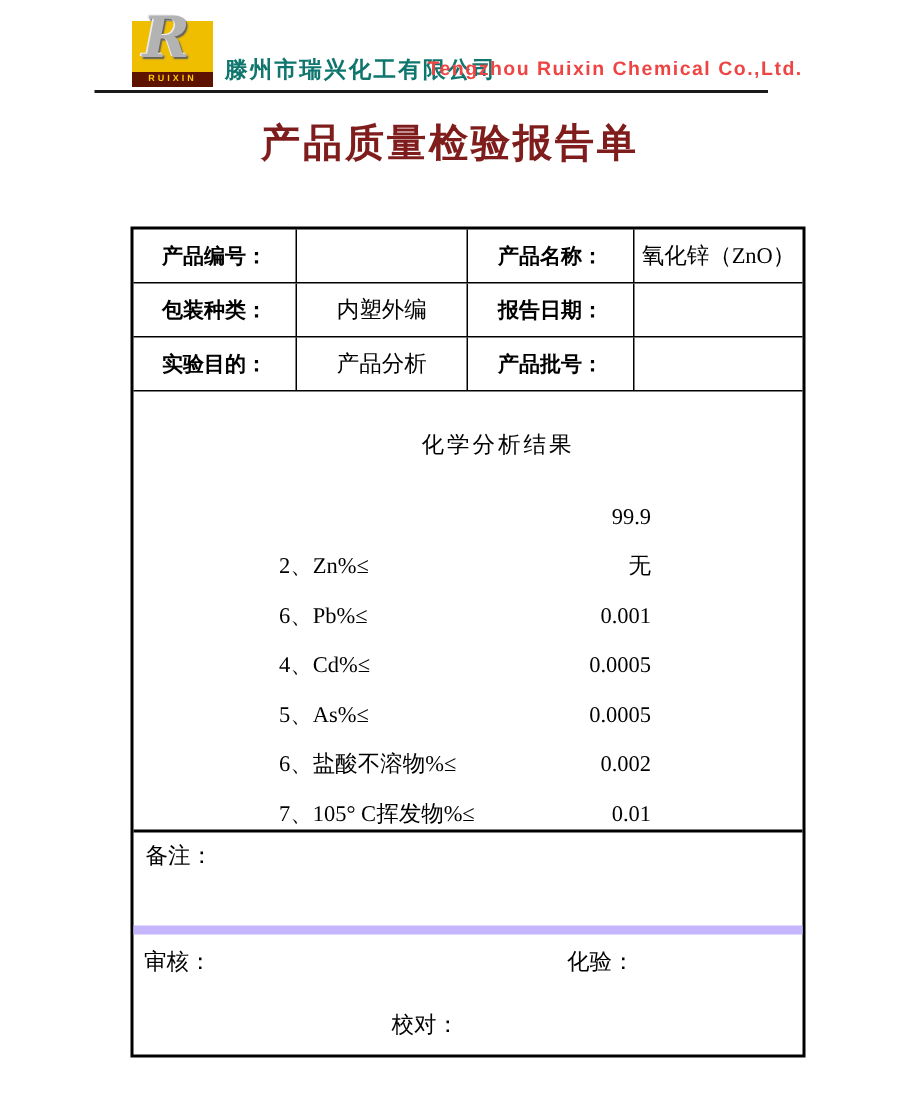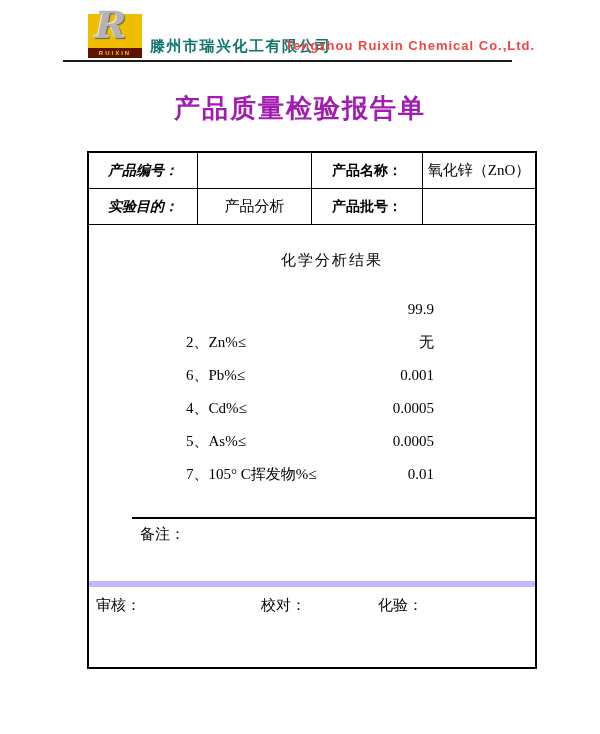--- a/index.html
+++ b/index.html
@@ -15,53 +15,53 @@
              display:flex; align-items:center; justify-content:center;}
   .logo-brand {font-family:"Liberation Sans", sans-serif; font-size:6px; font-weight:bold;
                color:#F7CE00; letter-spacing:2px; line-height:1;}
   .company-cn {position:absolute; left:150px; top:37px; font-size:15px; font-weight:600;
                color:#0f766e; letter-spacing:1.5px; white-space:nowrap;}
   .company-en {position:absolute; left:285px; top:38px; font-family:"Liberation Sans", sans-serif;
                font-size:13px; font-weight:bold; color:#ef4444; letter-spacing:1px; white-space:nowrap;}
   .header-rule {position:absolute; left:63px; top:60px; width:449px; height:2px; background:#1a1a1a;}
 
   
-  .doc-title {position:absolute; left:0; top:91px; width:100%; text-align:center;
+  .doc-title {position:absolute; left:0; top:78px; width:100%; text-align:center;
               font-family:"Liberation Sans", sans-serif; font-weight:bold; font-size:26px;
-              letter-spacing:2px; color:#a21caf;}
+              letter-spacing:2px; color:#7f1d1d;}
 
   
   .itable {position:absolute; left:87px; top:151px; width:450px; border:2px solid #000;
            box-sizing:border-box; background:#fff;}
   .irow {display:flex; height:35px; border-bottom:1px solid #000;}
   .cell {box-sizing:border-box; display:flex; align-items:center; justify-content:center;
          overflow:hidden; white-space:nowrap;}
-  .c1 {width:109px; border-right:1px solid #000;font-style:italic;}
+  .c1 {width:109px; border-right:1px solid #000;}
   .c2 {width:114px; border-right:1px solid #000;}
   .c3 {width:111px; border-right:1px solid #000;}
   .c4 {flex:1;}
   .lbl {font-family:"Liberation Sans", sans-serif; font-weight:bold; font-size:14px;}
   .val {font-size:15px;}
 
   
   .analysis {height:292px; box-sizing:border-box; position:relative;}
   .analysis-title {text-align:center; padding-top:26px; font-size:15px; letter-spacing:2px;margin-left:40px;}
   .aitems {margin-top:23px;}
   .aitem {position:relative; height:33px; line-height:33px; font-size:15px;}
   .alabel {position:absolute; left:97px; white-space:nowrap;}
   .avalue {position:absolute; right:101px; white-space:nowrap;}
 
   
   .remarks {height:64px; border-top:2px solid #000; box-sizing:border-box;
-            padding:6px 8px; font-size:15px;margin-left:43px;}
+            padding:6px 8px; font-size:15px;}
   .sigrow {height:86px; border-top:6px solid #c4b5fd; box-sizing:border-box;
            position:relative; font-size:15px;}
   .sig {position:absolute; top:9px; white-space:nowrap;}
   .sig-review {left:7px;}
-  .sig-proof {left:172px;}
+  .sig-proof {left:172px;margin-top:42px;}
   .sig-test {left:289px;}
 </style>
 </head>
 <body>
 
 <div class="page">
 
   <div>
     <div class="logo">
       <span class="logo-r">R</span>
@@ -76,20 +76,26 @@
 
   <div class="doc-title">产品质量检验报告单</div>
 
   <div class="itable">
 
     <div class="irow">
       <div class="cell c1 lbl">产品编号：</div>
       <div class="cell c2 val"></div>
       <div class="cell c3 lbl">产品名称：</div>
       <div class="cell c4 val">氧化锌（ZnO）</div>
+    </div>
+    <div class="irow">
+      <div class="cell c1 lbl">包装种类：</div>
+      <div class="cell c2 val">内塑外编</div>
+      <div class="cell c3 lbl">报告日期：</div>
+      <div class="cell c4 val"></div>
     </div>
     <div class="irow">
       <div class="cell c1 lbl">实验目的：</div>
       <div class="cell c2 val">产品分析</div>
       <div class="cell c3 lbl">产品批号：</div>
       <div class="cell c4 val"></div>
     </div>
 
     <div class="analysis">
       <div class="analysis-title">化学分析结果</div>
@@ -107,20 +113,24 @@
         </div>
         <div class="aitem">
           <span class="alabel">4、Cd%≤</span>
           <span class="avalue">0.0005</span>
         </div>
         <div class="aitem">
           <span class="alabel">5、As%≤</span>
           <span class="avalue">0.0005</span>
         </div>
         <div class="aitem">
+          <span class="alabel">6、盐酸不溶物%≤</span>
+          <span class="avalue">0.002</span>
+        </div>
+        <div class="aitem">
           <span class="alabel">7、105° C挥发物%≤</span>
           <span class="avalue">0.01</span>
         </div>
       </div>
     </div>
 
     <div class="remarks">
       <span>备注：</span>
     </div>
 

